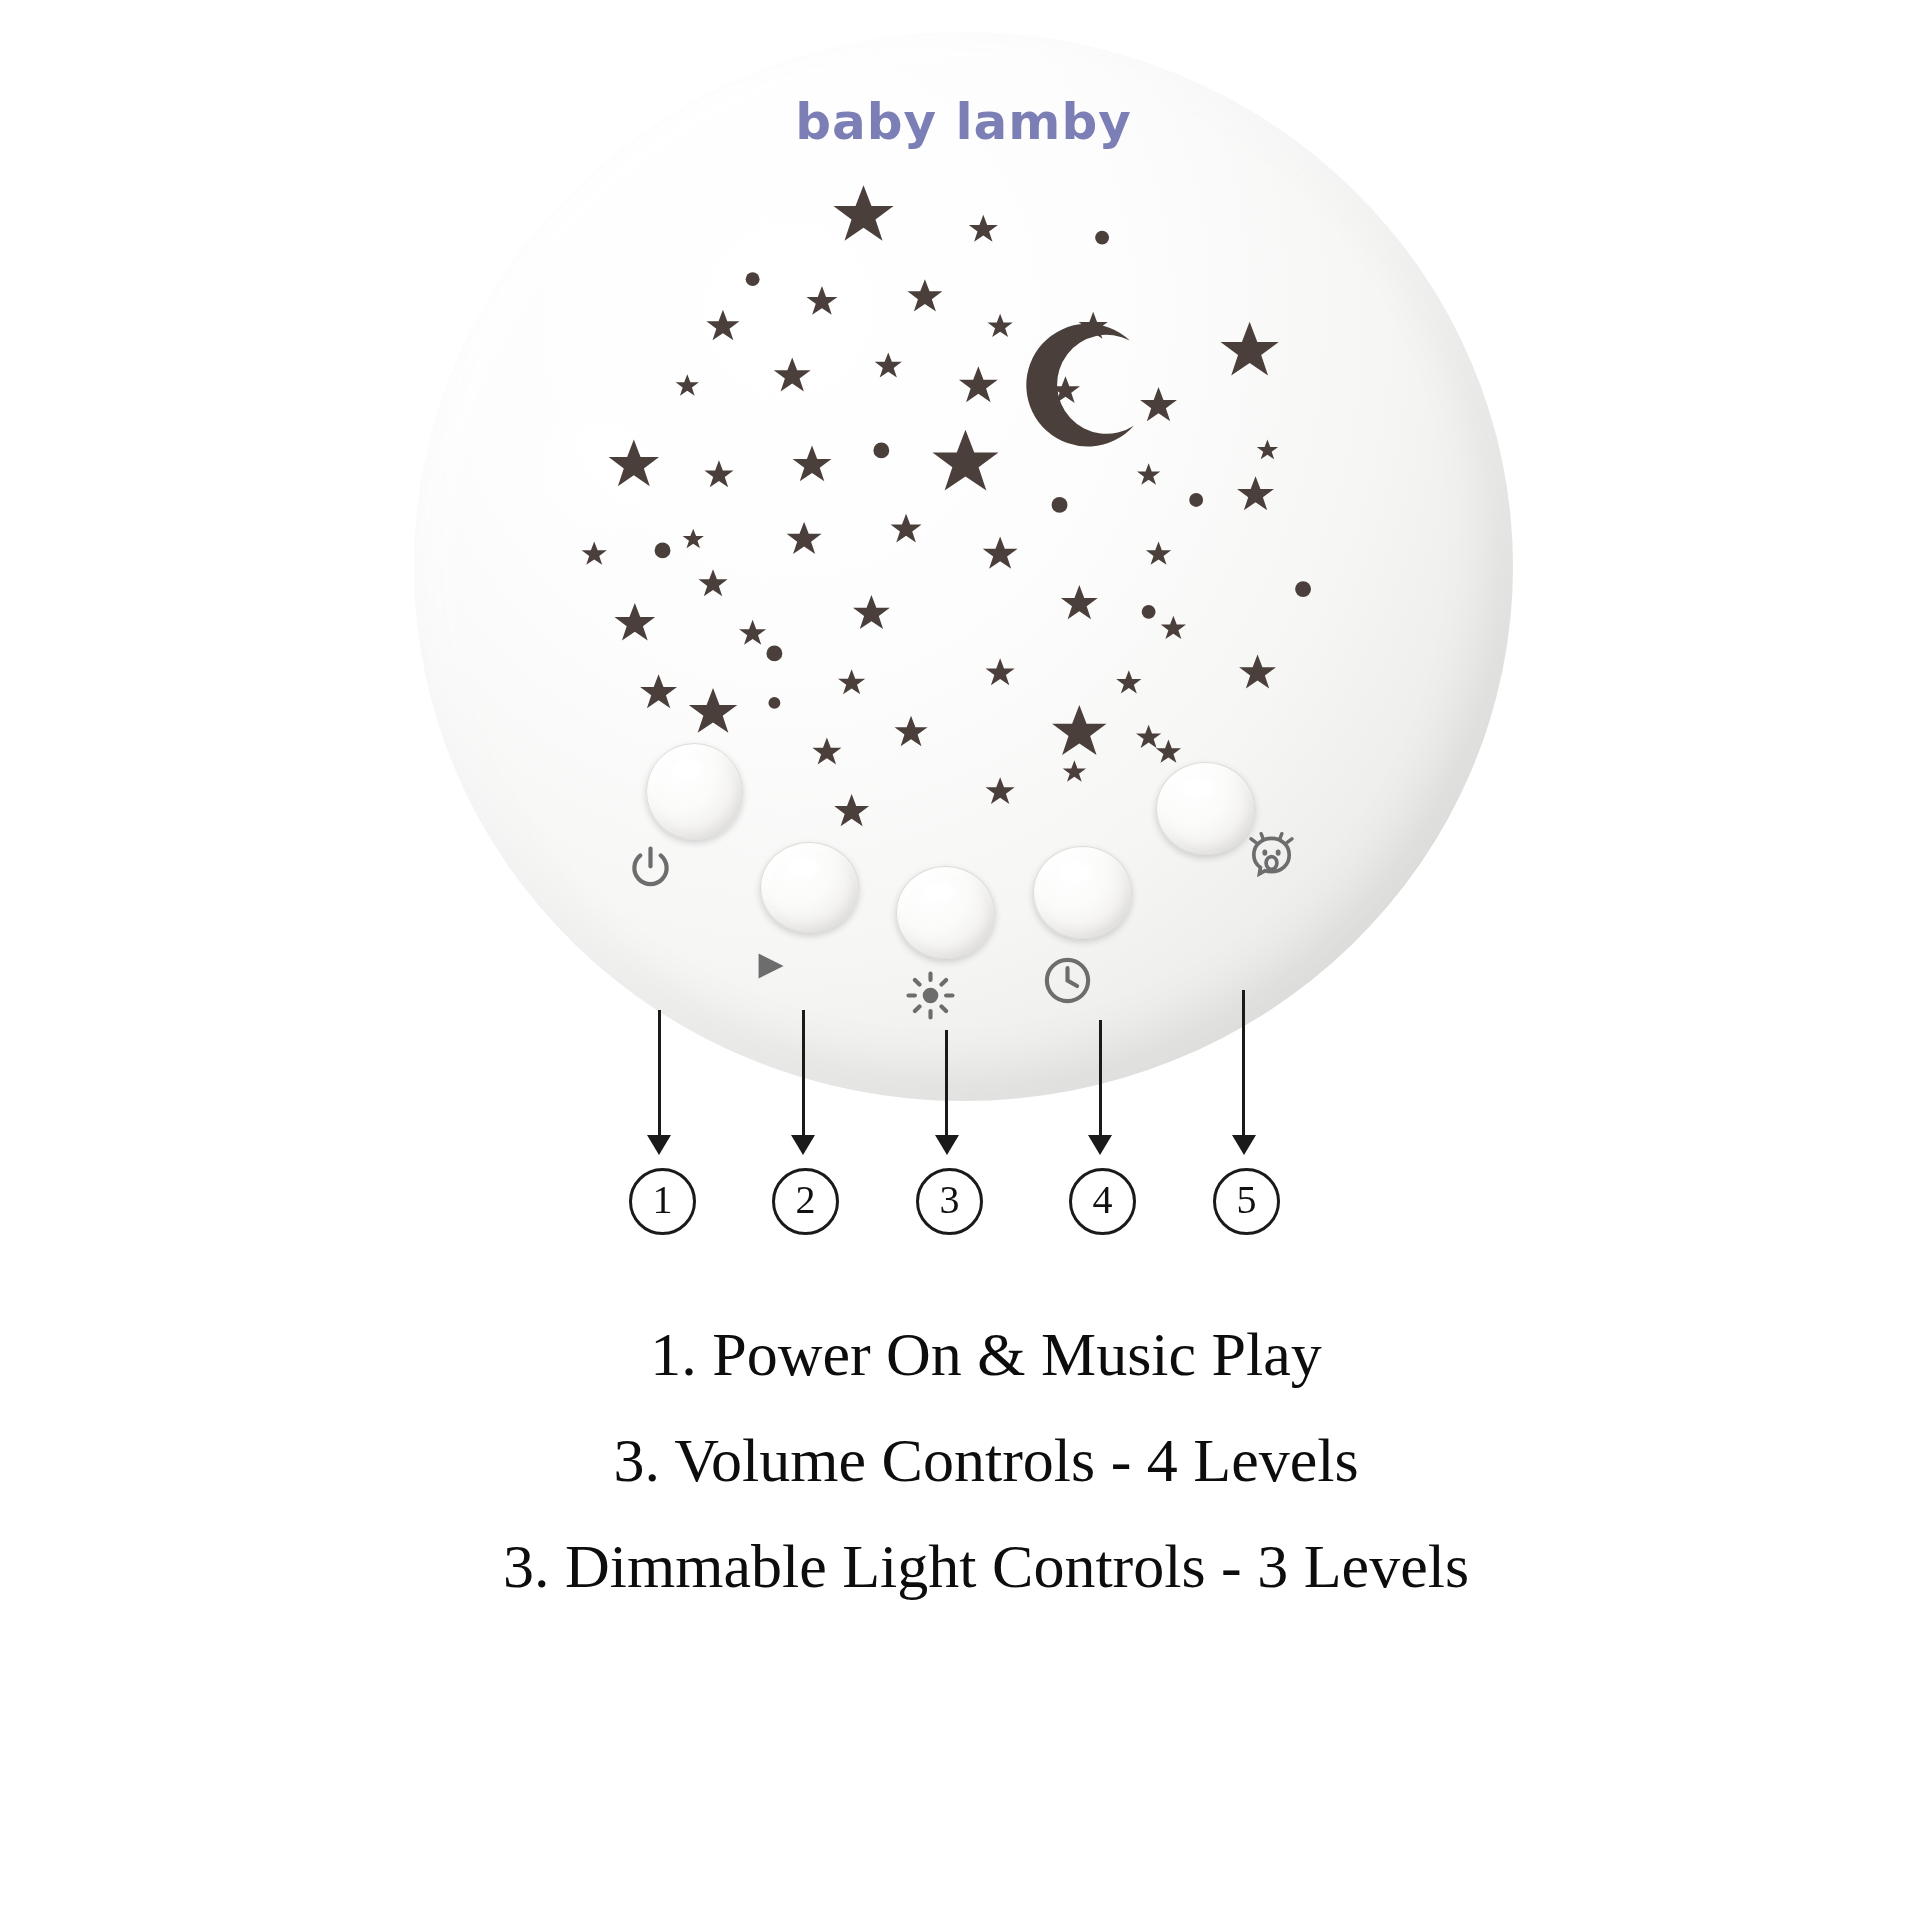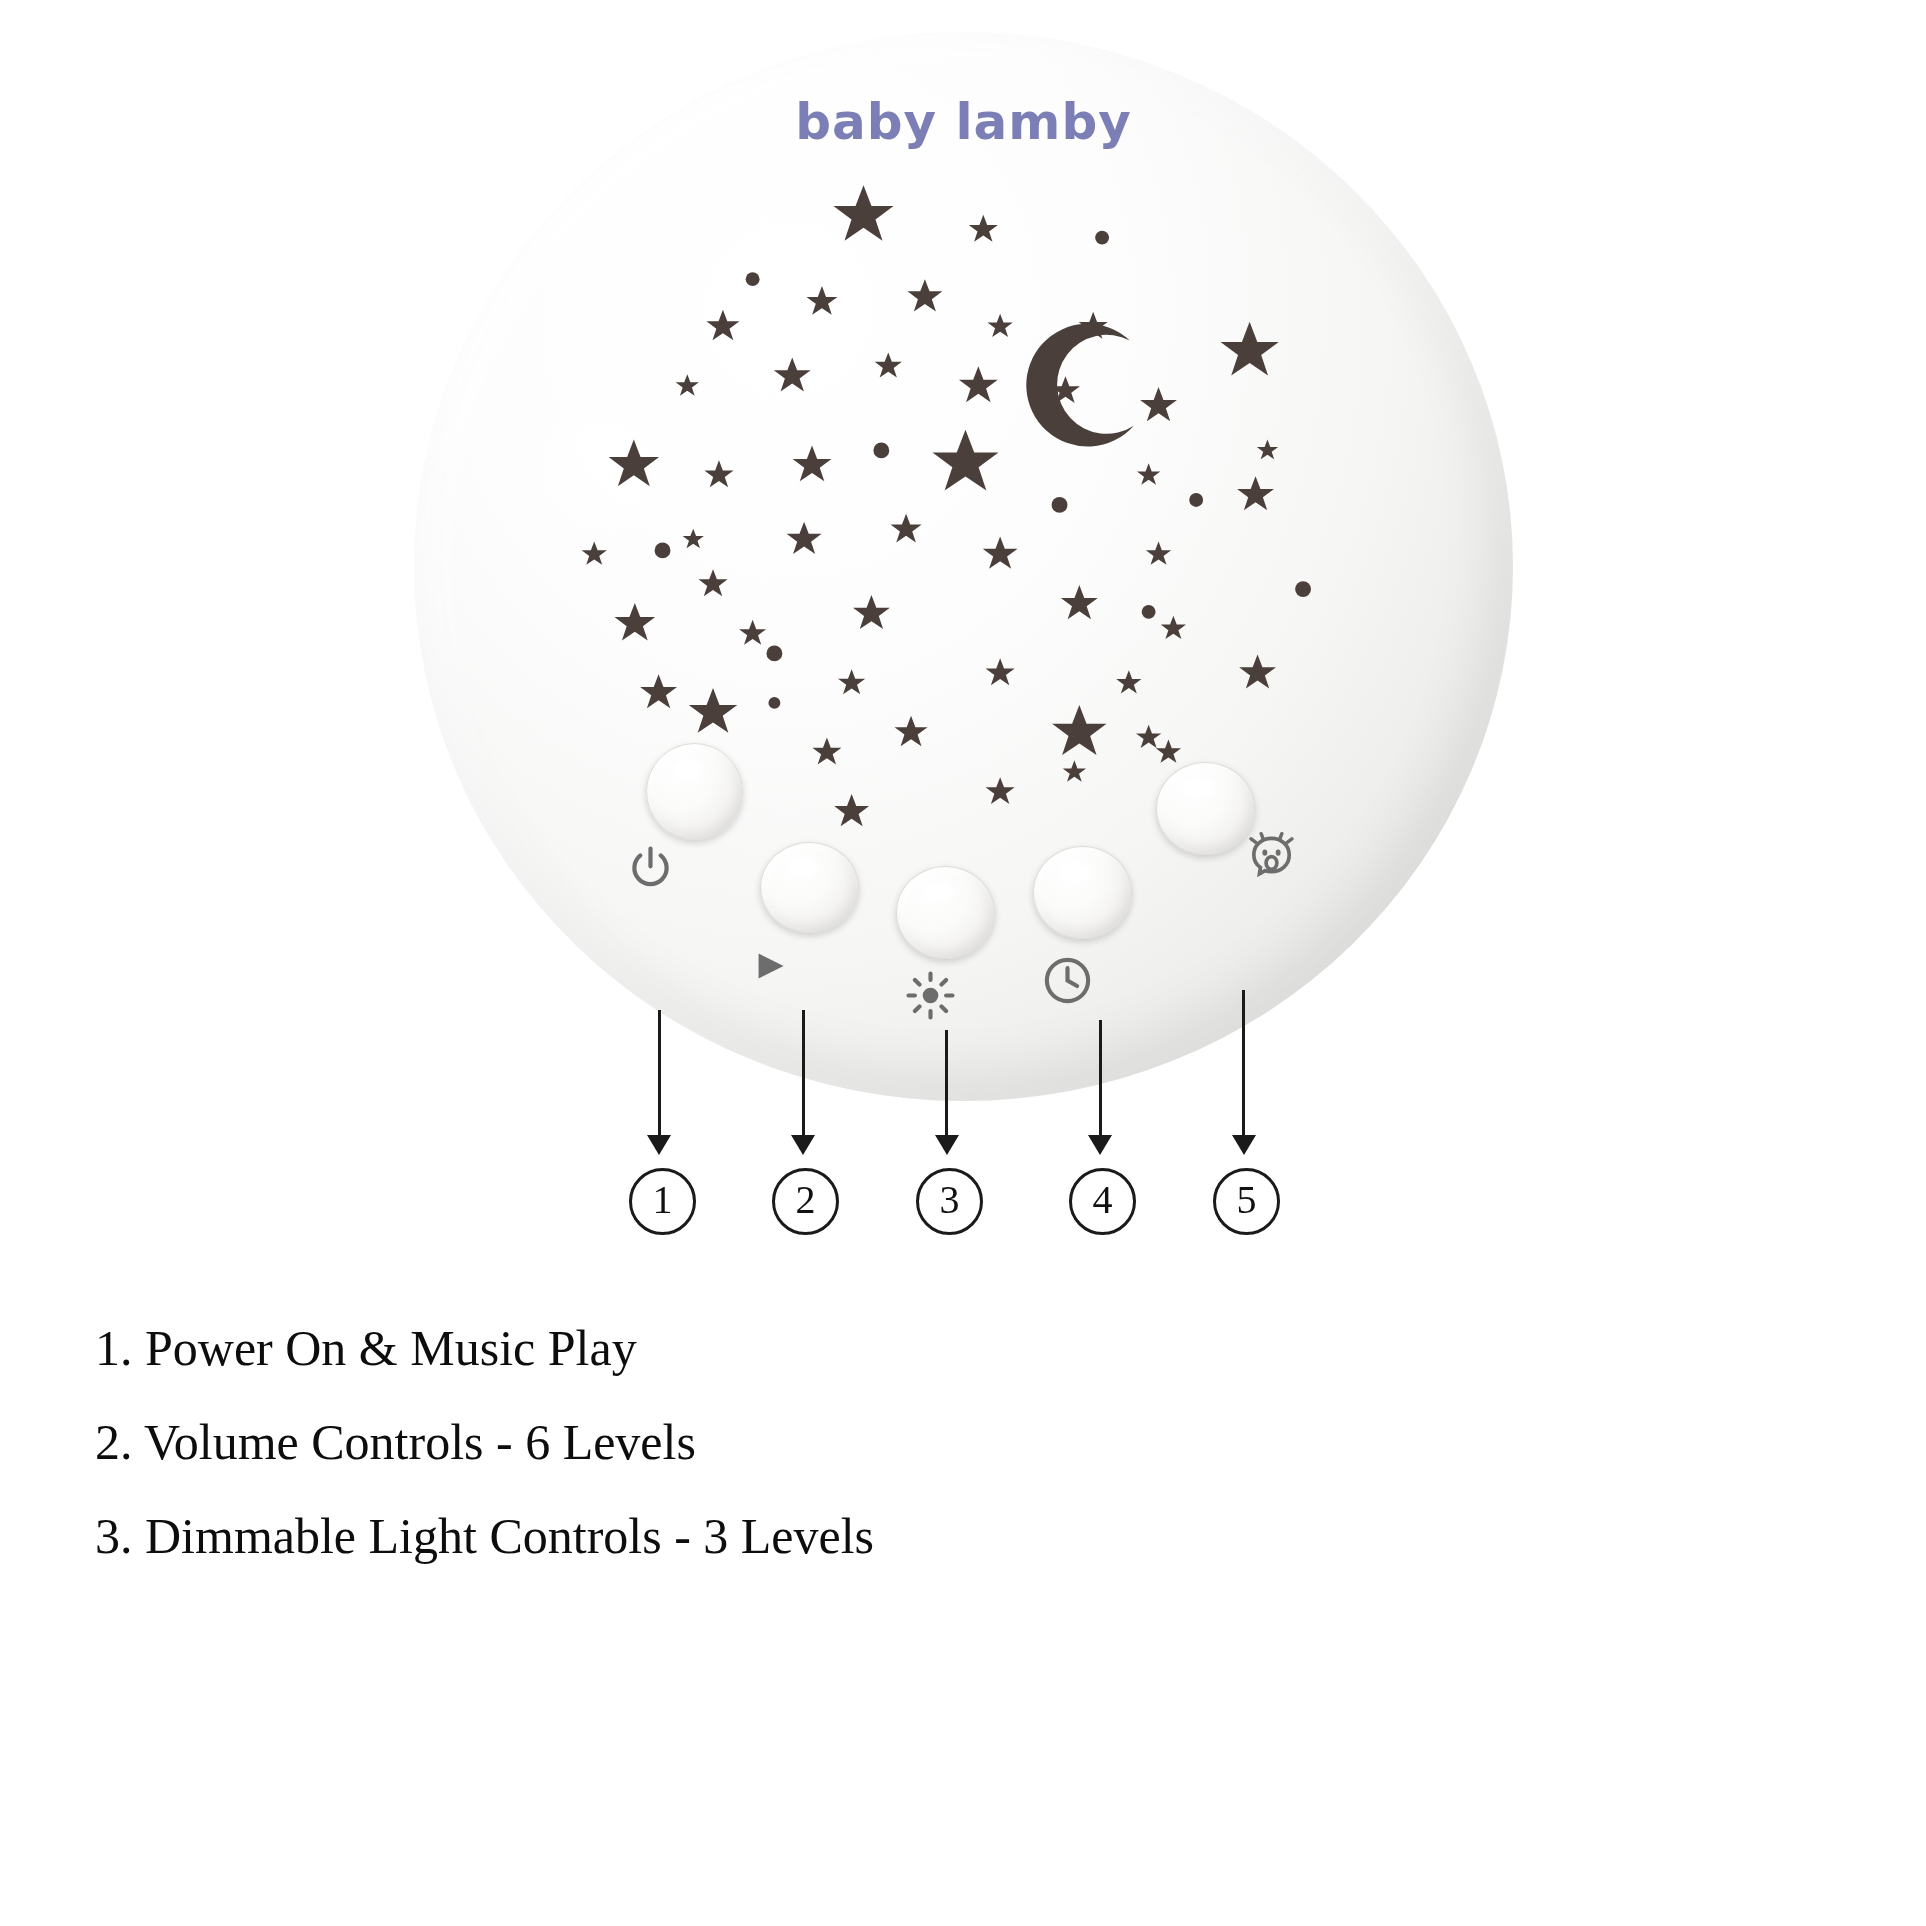--- a/index.html
+++ b/index.html
@@ -118,25 +118,26 @@
 
   
   #legend {
     position: absolute;
     left: 95px;
     top: 1323px;
     width: 1782px;
   }
   .legend-item {
     font-family: "Liberation Serif", serif;
-    font-size: 50px;
+    font-size: 62px;
     color: #0d0d0d;
     line-height: 1.0;
     margin-bottom: 44px;
     white-space: nowrap;
+    text-align: center;
   }
 </style>
 </head>
 <body>
 
 <div id="device-illustration">
 
   <div class="device-body">
     <div class="brand-logo">baby lamby</div>
 
@@ -275,16 +276,16 @@
   <div class="callout-arrow" style="left:1088px; top:1135px;"></div>
   <div class="callout-num" style="left:1069px; top:1168px;">4</div>
 
   <div class="callout-line" style="left:1242px; top:990px; height:149px;"></div>
   <div class="callout-arrow" style="left:1232px; top:1135px;"></div>
   <div class="callout-num" style="left:1213px; top:1168px;">5</div>
 </div>
 
 <div id="legend">
   <div class="legend-item">1. Power On &amp; Music Play</div>
-  <div class="legend-item">2. Volume Controls - 6 Levels</div>
+  <div class="legend-item">3. Volume Controls - 4 Levels</div>
   <div class="legend-item">3. Dimmable Light Controls - 3 Levels</div>
 </div>
 
 
 </body></html>

